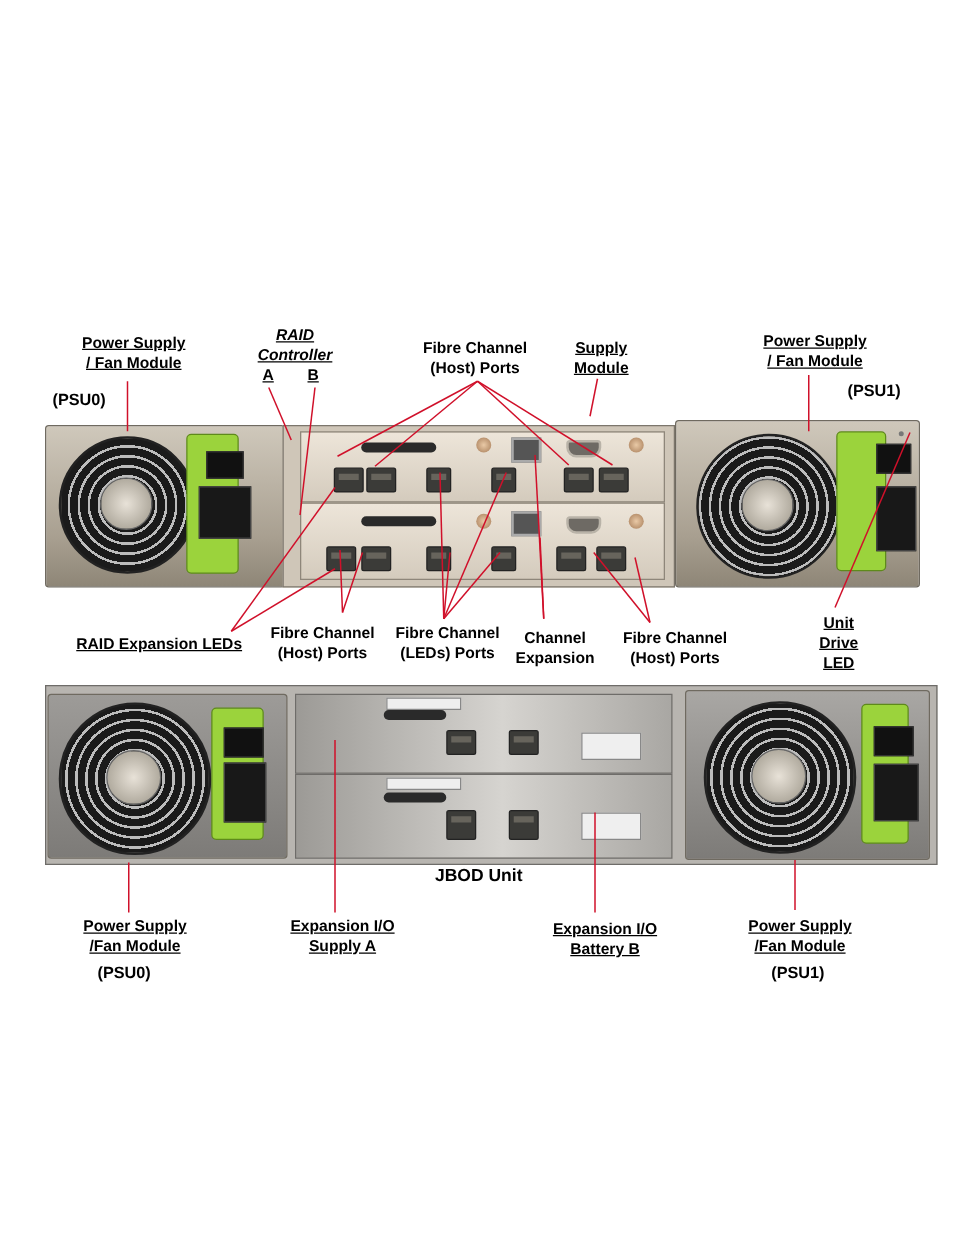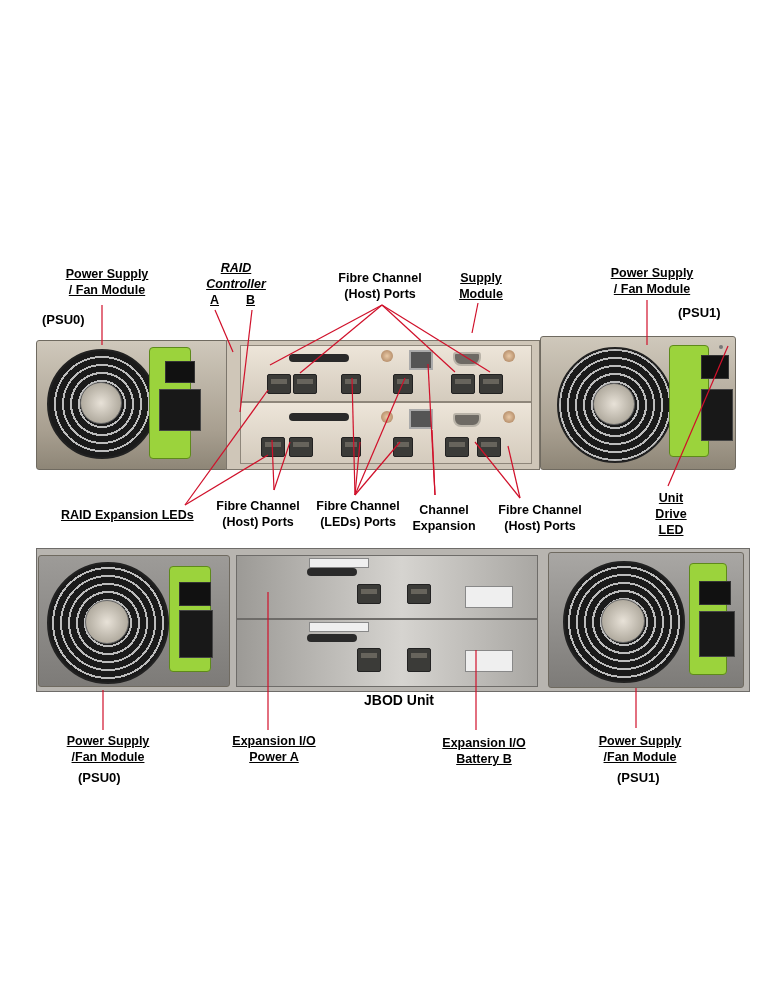--- a/index.html
+++ b/index.html
@@ -202,31 +202,31 @@
   <div>Fibre Channel</div>
   <div>(Host) Ports</div>
 </div>
 
 <div class="lbl u" style="left:642px;top:490px;width:58px;">
   <div>Unit</div>
   <div>Drive</div>
   <div>LED</div>
 </div>
 
-<div class="lbl" style="left:348px;top:692px;font-size:14px;margin-left:16px;">JBOD Unit</div>
+<div class="lbl" style="left:348px;top:692px;font-size:14px;">JBOD Unit</div>
 
 <div class="lbl u" style="left:56px;top:733px;width:104px;">
   <div>Power Supply</div>
   <div>/Fan Module</div>
 </div>
 <div class="lbl plain" style="left:78px;top:770px;">(PSU0)</div>
 
 <div class="lbl u" style="left:222px;top:733px;width:104px;">
   <div>Expansion I/O</div>
-  <div>Power A</div>
+  <div>Supply A</div>
 </div>
 
 <div class="lbl u" style="left:432px;top:735px;width:104px;">
   <div>Expansion I/O</div>
   <div>Battery B</div>
 </div>
 
 <div class="lbl u" style="left:588px;top:733px;width:104px;">
   <div>Power Supply</div>
   <div>/Fan Module</div>

